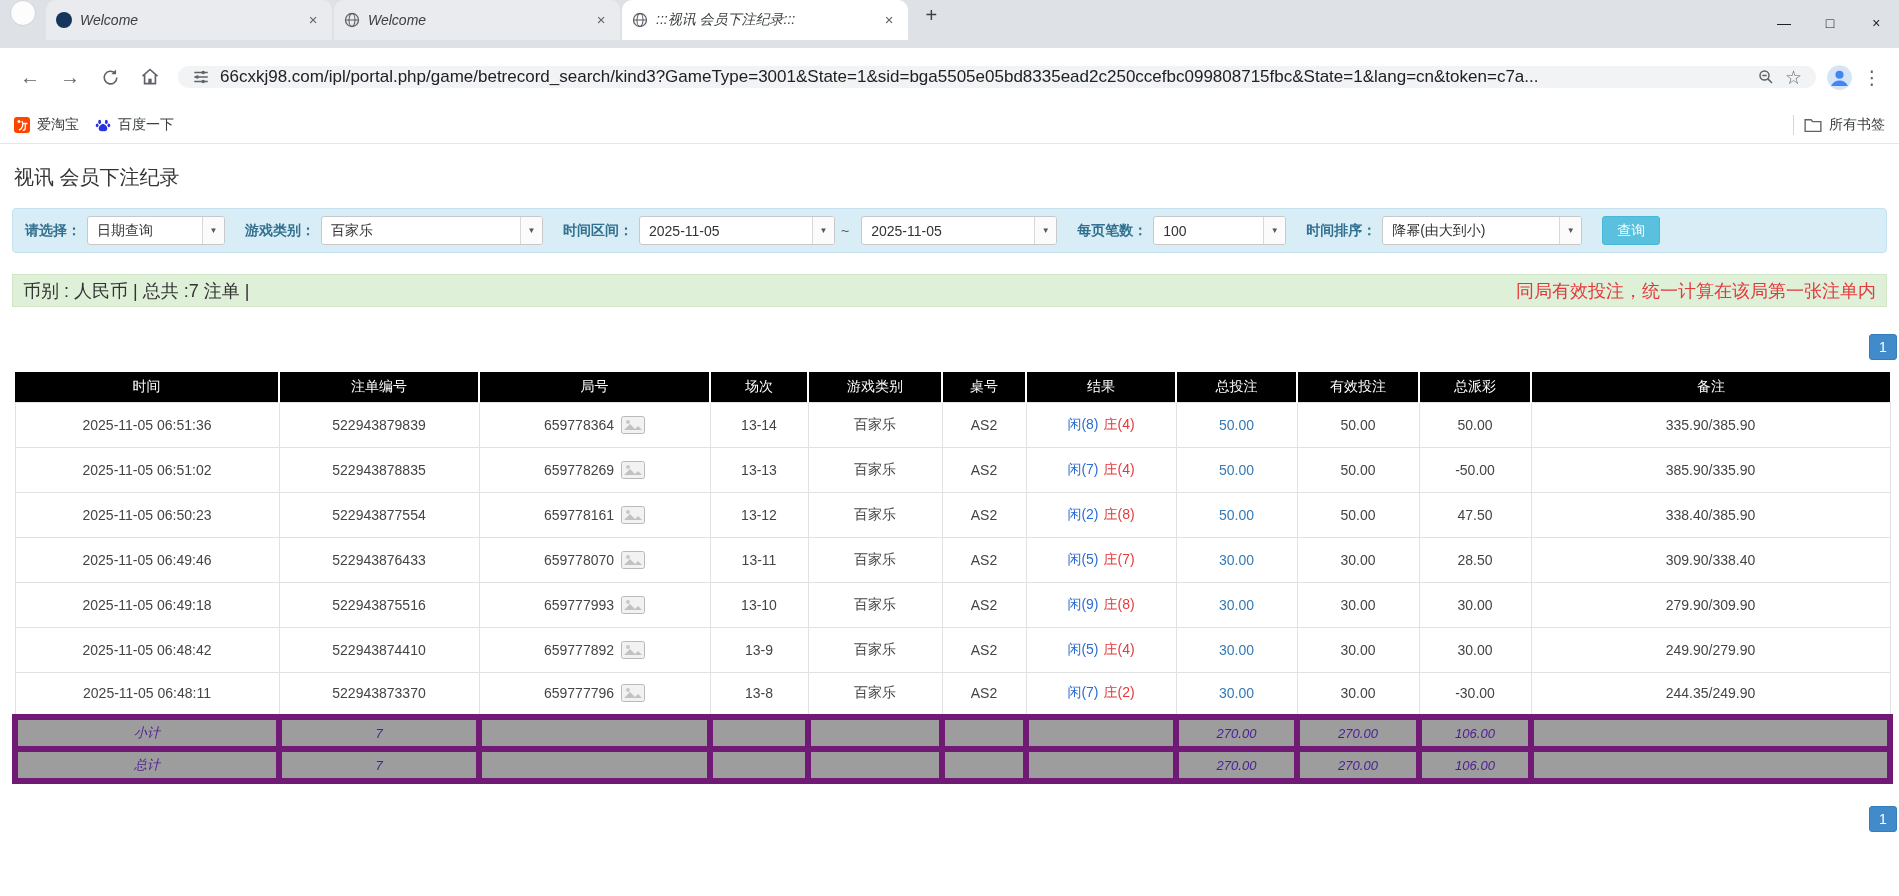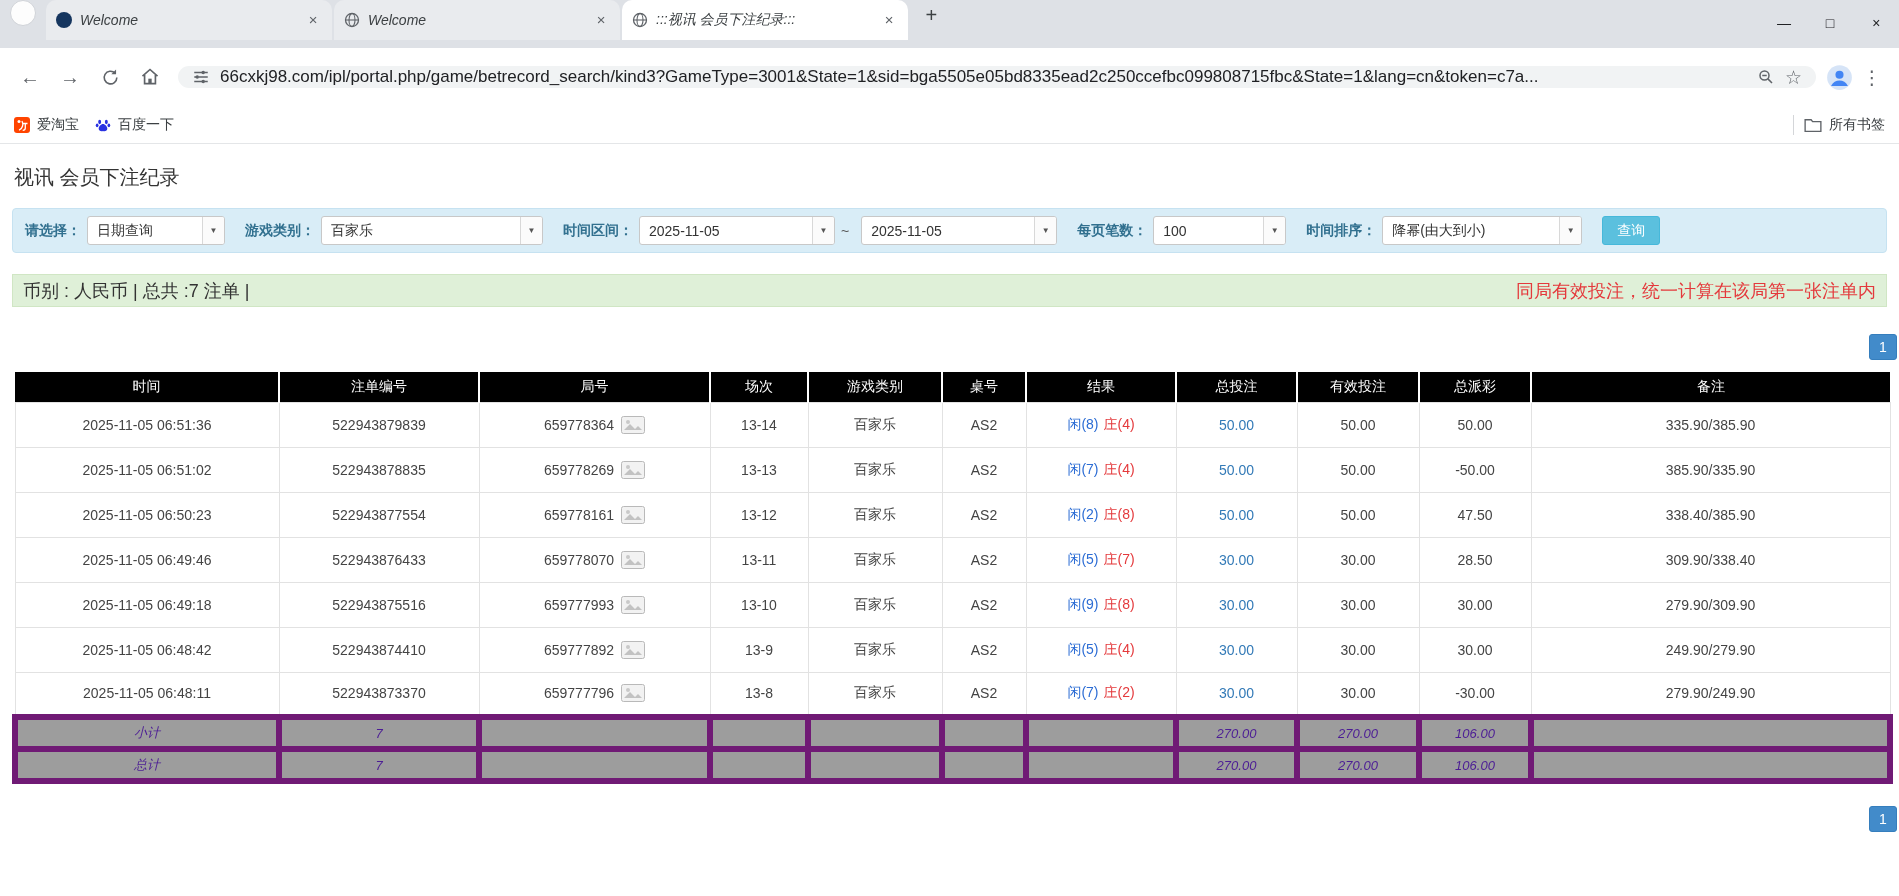--- a/index.html
+++ b/index.html
@@ -438,21 +438,21 @@
                 </svg>
               </span>
             </span></td>
       <td>13-8</td>
       <td>百家乐</td>
       <td>AS2</td>
       <td><span class="res-xian">闲(7)</span><span class="res-zhuang">庄(2)</span></td>
       <td><span class="amt-link">30.00</span></td>
       <td>30.00</td>
       <td class="neg">-30.00</td>
-      <td>279.90/249.90</td>
+      <td>244.35/249.90</td>
     </tr>
 
     <tr class="summary">
       <td>小计</td>
       <td>7</td>
       <td></td>
       <td></td>
       <td></td>
       <td></td>
       <td></td>

